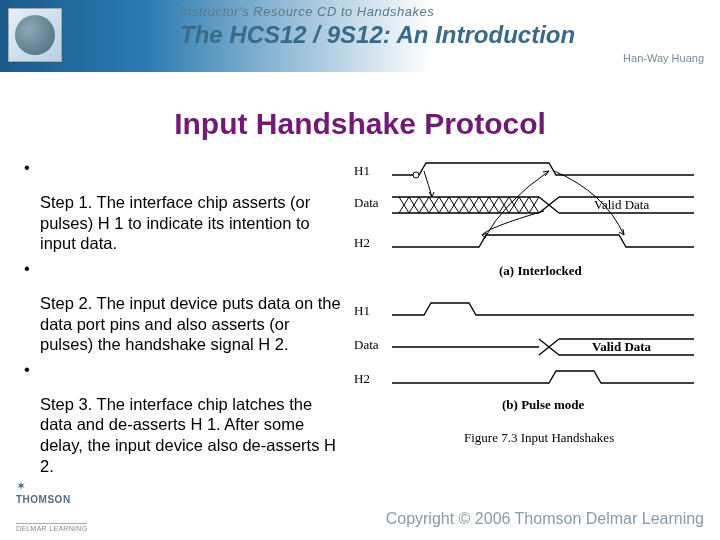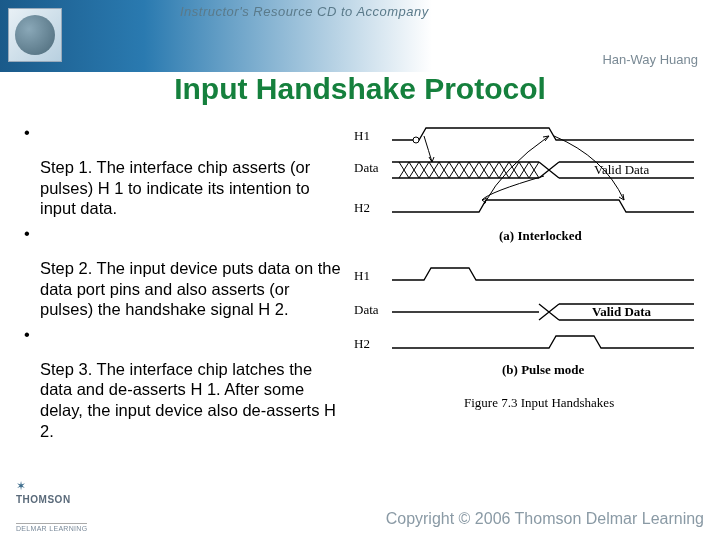--- a/index.html
+++ b/index.html
@@ -5,23 +5,23 @@
   * { margin: 0; padding: 0; box-sizing: border-box; }
   body { width: 720px; height: 540px; background: #fff; font-family: Arial, sans-serif; position: relative; overflow: hidden; }
   
   .header { width: 100%; height: 72px; background: linear-gradient(to right, #1a5a8a 0%, #2a7ab0 20%, #ffffff 60%); position: relative; }
   .header-logo { position: absolute; left: 8px; top: 4px; width: 120px; height: 64px; }
   .globe-box { width: 54px; height: 54px; background: linear-gradient(135deg, #e8f0f5, #b8d0e0); border: 1px solid #9ab; position: absolute; left: 0; top: 4px; display: flex; align-items: center; justify-content: center; }
   .globe { width: 40px; height: 40px; border-radius: 50%; background: radial-gradient(circle at 35% 35%, #8aa8b8, #4a6878); }
   .title-block { position: absolute; left: 180px; top: 4px; }
   .resource-line { color: #5a7a8a; font-size: 13px; font-style: italic; letter-spacing: 0.5px; }
   .hcs-title { color: #3a6a8a; font-size: 24px; font-style: italic; font-weight: 600; margin-top: 2px; }
-  .author { position: absolute; right: 22px; top: 52px; color: #7a8a95; font-size: 13px; text-align: right; }
+  .author { position: absolute; right: 16px; top: 52px; color: #7a8a95; font-size: 11px; text-align: right; }
   
-  .slide-title { text-align: center; font-size: 30px; font-family: Arial, sans-serif; color: #15803d; margin-top: 0; }
+  .slide-title { text-align: center; font-size: 30px; font-family: Arial, sans-serif; color: #701a75; margin-top: 35px; }
   
   .content { display: flex; margin-top: 16px; padding: 0 16px; }
   .steps { width: 330px; padding-left: 8px; }
   .steps ul { list-style: none; }
   .steps li { display: flex; margin-bottom: 4px; font-size: 16.5px; line-height: 1.25; }
   .bullet { width: 16px; flex-shrink: 0; }
   .step-text { flex: 1; margin-top: 35px; }
   
   .diagram { flex: 1; position: relative; padding-left: 8px; }
   .diagram svg { width: 100%; }
@@ -38,21 +38,22 @@
 </head>
 <body>
 
 <div class="header">
   <div class="header-logo">
     <div class="globe-box">
       <div class="globe"></div>
     </div>
   </div>
   <div class="title-block">
-    <div class="resource-line">Instructor's Resource CD to Accompany</div>
+    <div class="resource-line">Instructor's Resource CD to Handshakes</div>
+    <div class="hcs-title">The HCS12 / 9S12: An Introduction</div>
   </div>
   <div class="author">Han-Way Huang</div>
 </div>
 
 <h1 class="slide-title">Input Handshake Protocol</h1>
 
 <div class="content">
   <div class="steps">
     <ul>
       <li>

